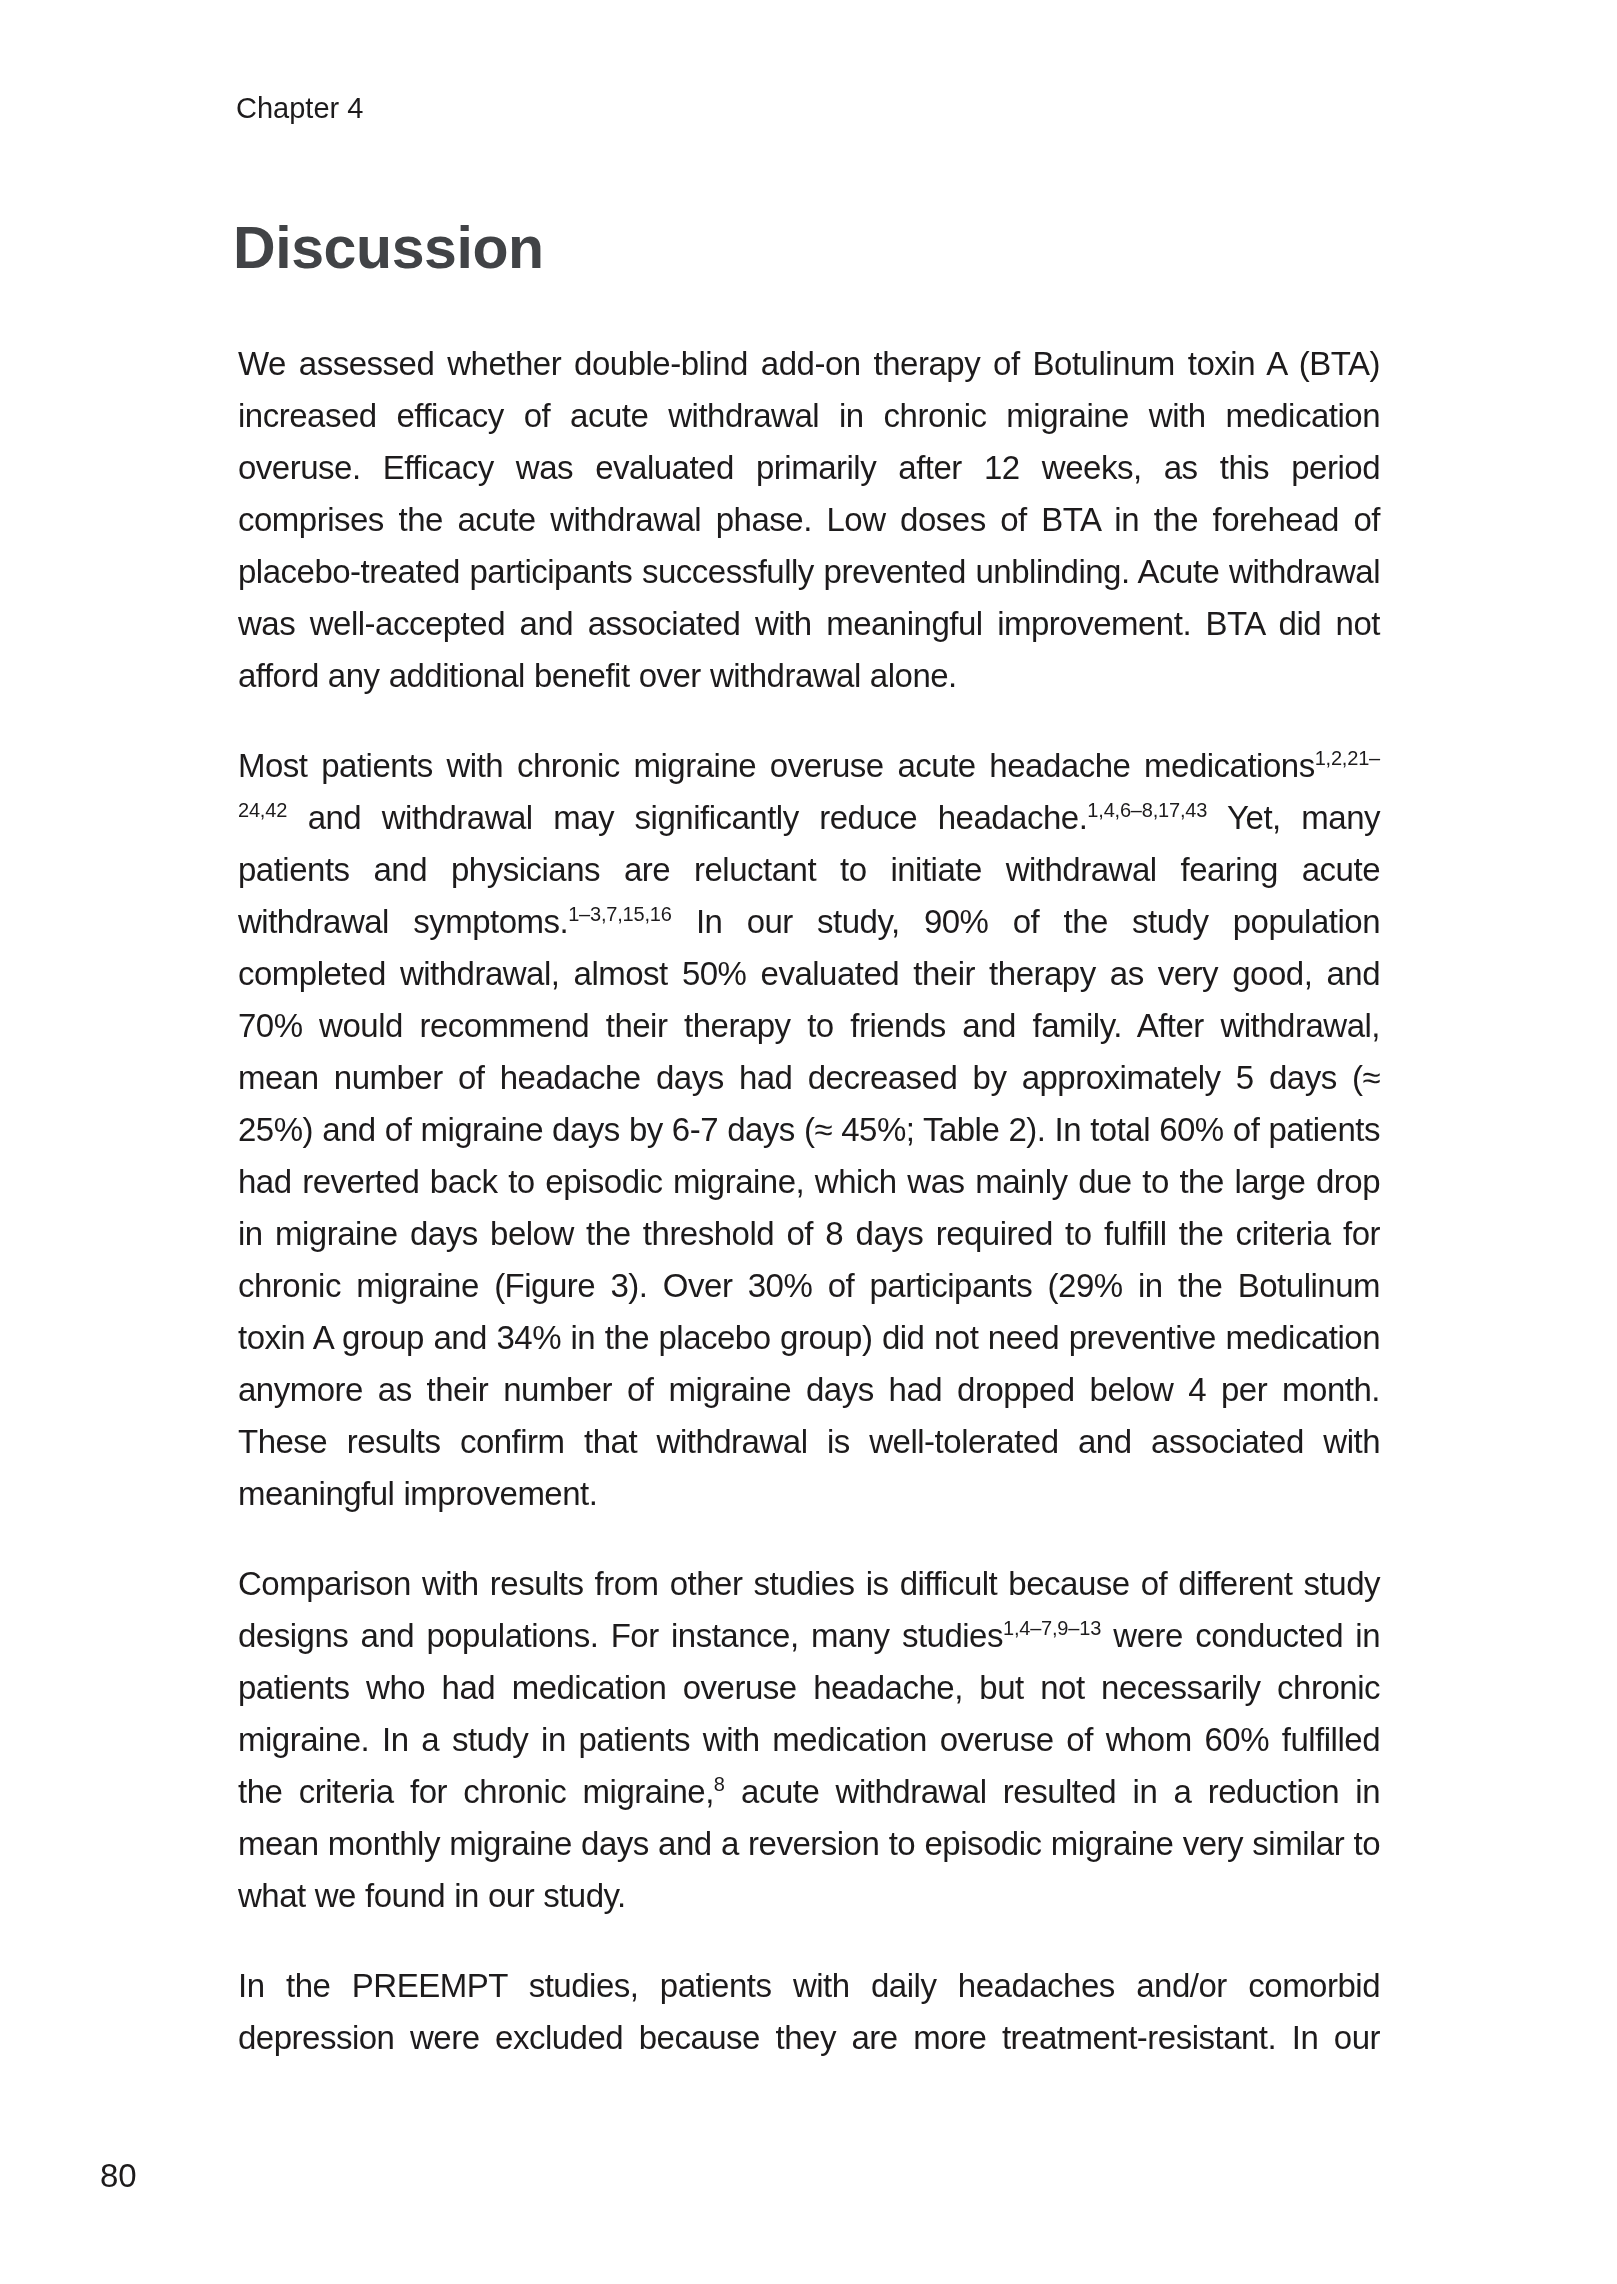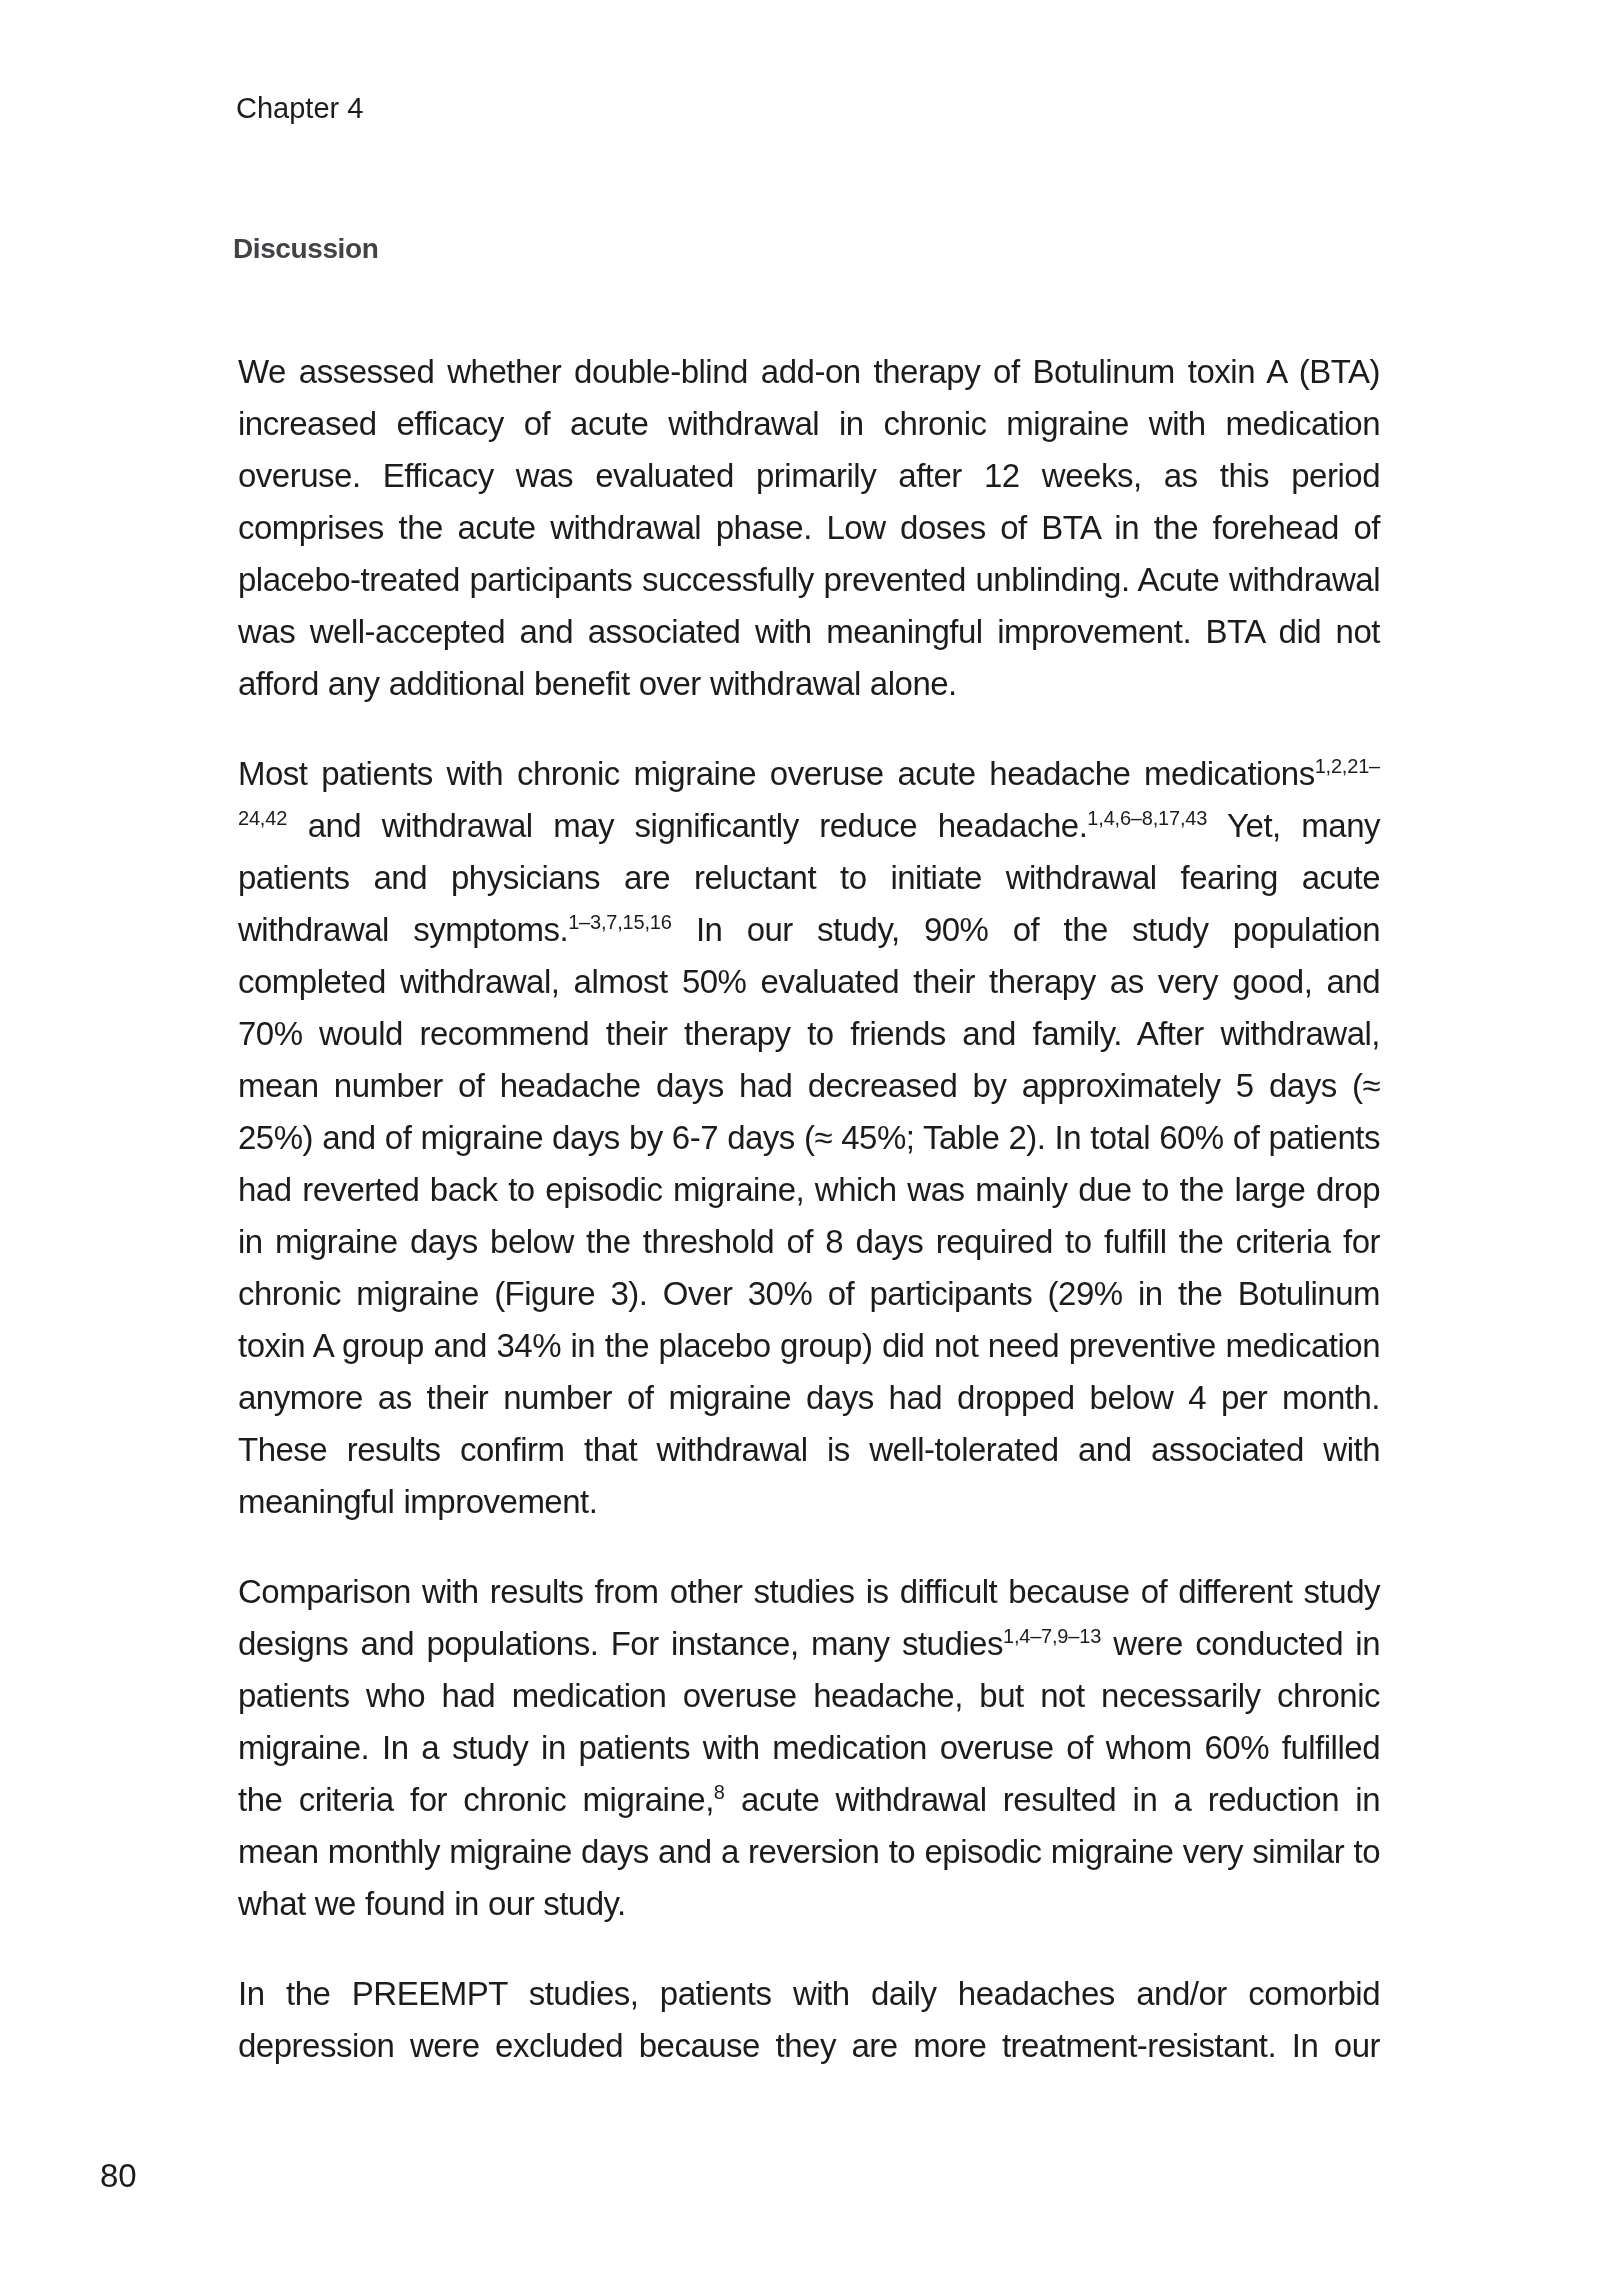--- a/index.html
+++ b/index.html
@@ -21,30 +21,30 @@
     top: 90px;
     font-size: 29px;
     line-height: 37px;
     color: #1d1b1c;
   }
   .heading {
     position: absolute;
     left: 233px;
     top: 224px;
     margin: 0;
-    font-size: 28px;
+    font-size: 59px;
     line-height: 49px;
     font-weight: bold;
     letter-spacing: -0.4px;
     color: #414346;
   }
   .body-text {
     position: absolute;
     left: 238px;
-    top: 346px;
+    top: 338px;
     width: 1142px;
     font-size: 33px;
     line-height: 52px;
     letter-spacing: -0.5px;
     word-spacing: 0.4px;
     color: #1d1b1c;
   }
   .para {
     margin: 0 0 38px 0;
     text-align: justify;

